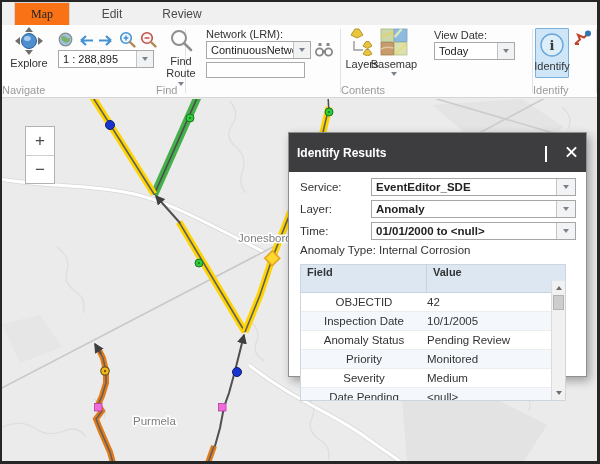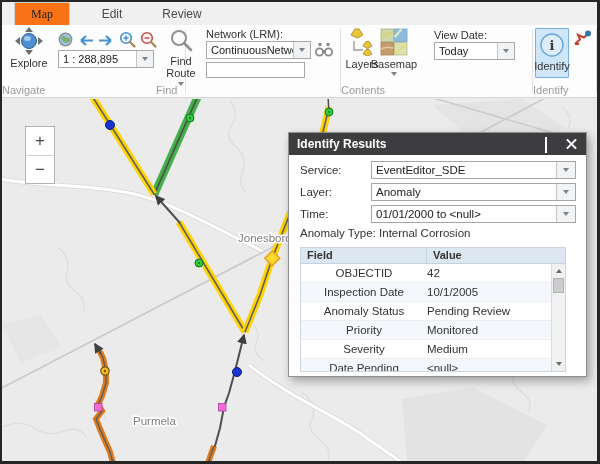--- a/index.html
+++ b/index.html
@@ -30,36 +30,36 @@
   .identify-btn { background:#cfe5f8; border:1px solid #78b0e0; border-radius:1px; }
 
   
   .map { position:absolute; left:2px; top:99px; width:595px; height:362px; background:#ebebeb; z-index:1; }
   .zoomctrl { position:absolute; left:23px; top:27px; width:30px; background:#fff; border:1px solid #b3b3b3; z-index:5; }
   .zbtn { height:28px; display:flex; align-items:center; justify-content:center; font-size:17px; color:#4a4a4a; cursor:default; }
   .zbtn + .zbtn { border-top:1px solid #cfcfcf; }
 
   
   .panel { position:absolute; left:286px; top:33px; width:299px; height:245px; background:#fff; border:1px solid #8f8f8f; box-shadow:3px 4px 9px rgba(0,0,0,.32); z-index:10; }
-  .ptitle { height:22px; background:#3d3d40; color:#fff; display:flex; align-items:center; padding:0 6px 0 8px; font-size:12px; font-weight:bold; }
+  .ptitle { height:39px; background:#3d3d40; color:#fff; display:flex; align-items:center; padding:0 6px 0 8px; font-size:12px; font-weight:bold; }
   .ptitle .spacer { flex:1; }
   .wbtn { width:14px; height:12px; margin-left:7px; position:relative; cursor:default; }
   .ico-max { width:11px; height:9px; border:1.5px solid #fff; margin-top:1px; }
   .ico-close { width:11px; height:11px; position:relative; }
   .ico-close::before,.ico-close::after { content:""; position:absolute; left:-1px; top:4.5px; width:13px; height:2px; background:#fff; }
   .ico-close::before { transform:rotate(45deg); } .ico-close::after { transform:rotate(-45deg); }
   .pbody { padding:6px 10px 0 11px; }
   .frow { display:flex; align-items:center; height:18px; margin-bottom:4px; }
   .frow .flabel { width:71px; font-size:11.5px; color:#333; }
   .frow .combo2 { flex:1; height:18px; border:1px solid #a6a6a6; display:flex; align-items:center; position:static; }
-  .combo2 .ctext { flex:1; font-size:11.5px; color:#222; padding:0 4px; white-space:nowrap; overflow:hidden; }
+  .combo2 .ctext { flex:1; font-size:11.5px; color:#222; padding:0 4px; white-space:nowrap; overflow:hidden;font-weight:bold; }
   .combo2 .cbtn { width:19px; align-self:stretch; background:#f1f3f5; border-left:1px solid #c4c4c4; display:flex; align-items:center; justify-content:center; }
   .atype { font-size:11.5px; color:#333; margin:2px 0 8px 0; }
   .grid { position:relative; width:266px; margin-left:0px; border:1px solid #cdd6e0; }
-  .ghead { display:flex; height:16px; background:#dde7f1; border-bottom:1px solid #c6d2de; font-size:11px; font-weight:bold; color:#333; }
+  .ghead { display:flex; height:28px; background:#dde7f1; border-bottom:1px solid #c6d2de; font-size:11px; font-weight:bold; color:#333; }
   .ghead .c1 { width:126px; padding:1px 0 0 6px; border-right:1px solid #c6d2de; }
   .ghead .c2 { flex:1; padding:1px 0 0 6px; }
   .gbody { height:107px; overflow:hidden; margin-right:14px; }
   .grow { display:flex; height:19px; font-size:11.5px; color:#333; border-bottom:1px solid #ededed; background:#fff; }
   .grow:nth-child(even) { background:#f4f8fc; }
   .grow .c1 { width:120px; padding:3px 0 0 6px;text-align:center; }
   .grow .c2 { flex:1; padding:3px 0 0 6px; }
   .vscroll { position:absolute; right:0; top:16px; bottom:0; width:14px; background:#f1f1f1; border-left:1px solid #dcdcdc; }
   .sarr { position:absolute; left:0; width:13px; height:12px; display:flex; align-items:center; justify-content:center; }
   .tri-up-s { width:0;height:0;border-left:3.5px solid transparent;border-right:3.5px solid transparent;border-bottom:4px solid #6d6d6d; }

